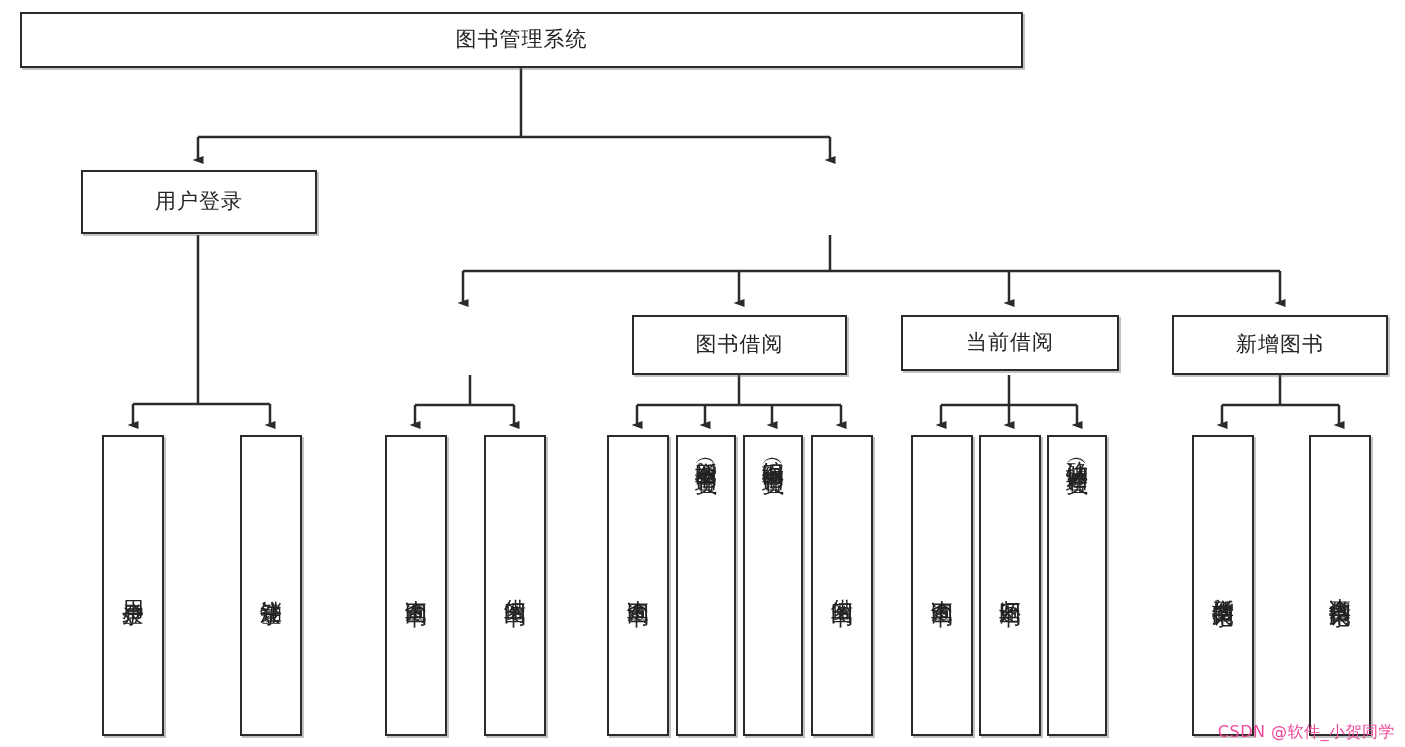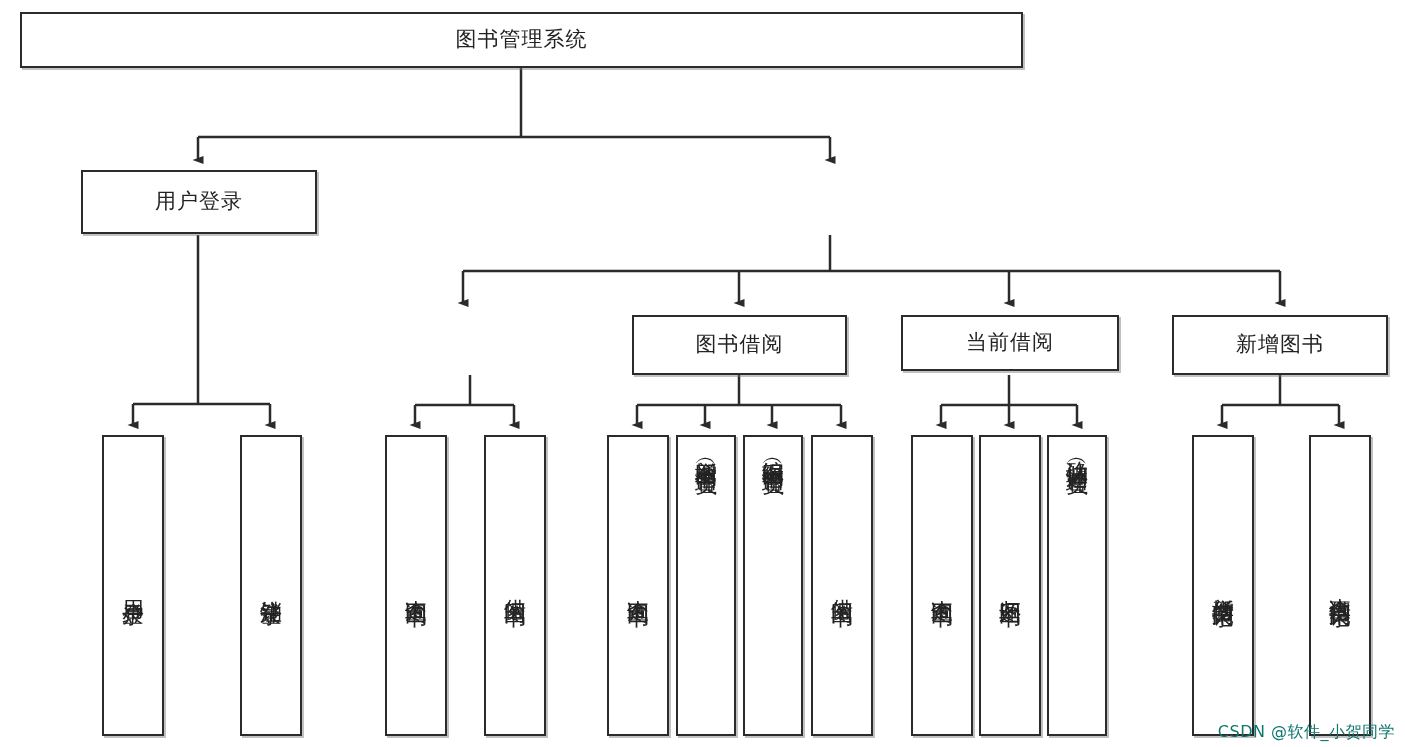--- a/index.html
+++ b/index.html
@@ -60,21 +60,21 @@
   }
   .node-box.vertical.center-v {
     align-items: center;
     padding-top: 0;
   }
   .watermark {
     position: absolute;
     right: 10px;
     bottom: 4px;
     font-size: 16px;
-    color: #0f766e;
+    color: #ec4899;
     letter-spacing: 0.5px;
     white-space: nowrap;
     font-family: "DejaVu Sans", "Liberation Sans", sans-serif;
   }
 </style>
 </head>
 <body>
 
 <div id="diagram-root">
 

